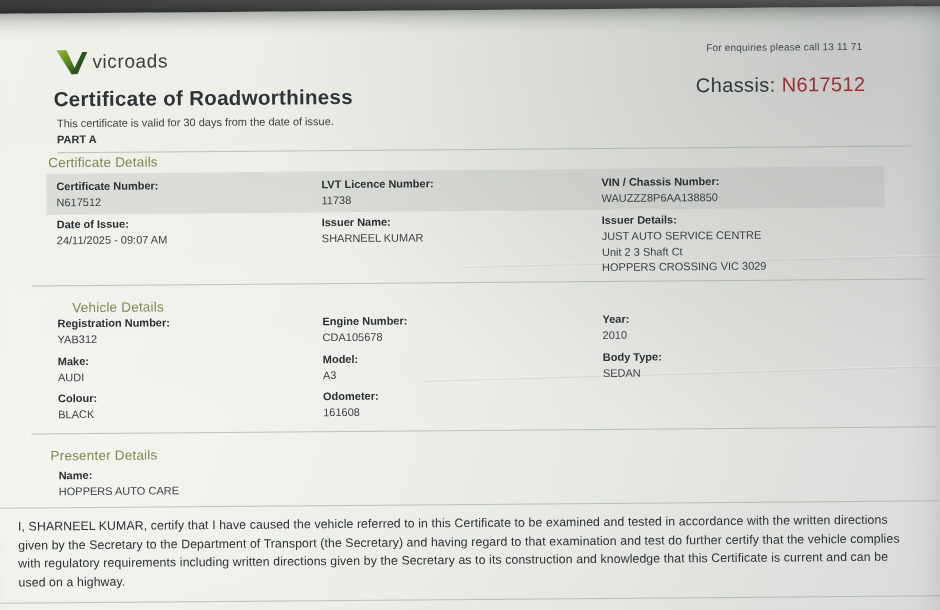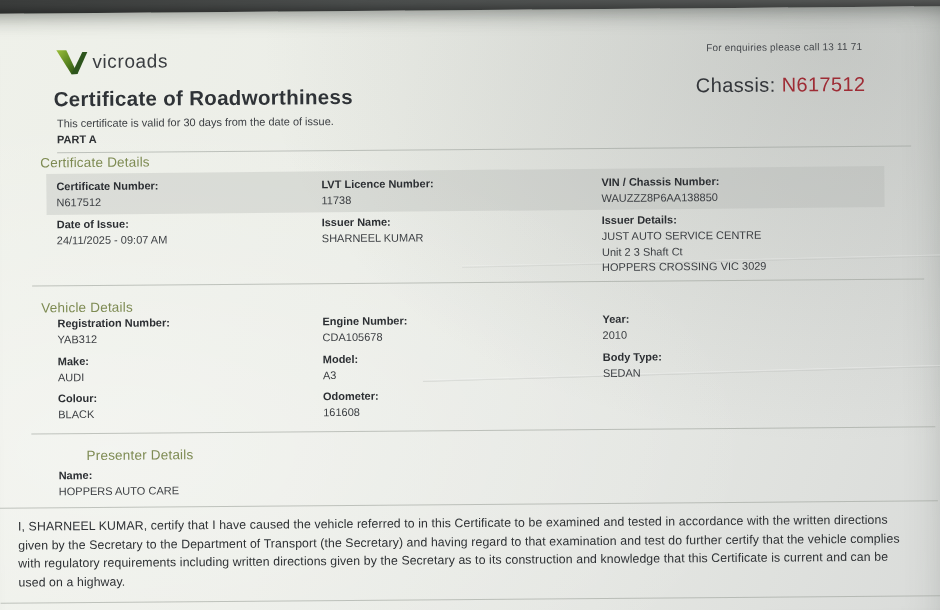--- a/index.html
+++ b/index.html
@@ -32,24 +32,24 @@
   .brand .mark{width:33px;height:26px;display:block;}
   .brand .brandtext{font-size:19px;color:#3a3d41;font-weight:500;letter-spacing:.6px;}
   .title{position:absolute;top:74px;left:63px;font-size:20.5px;font-weight:600;color:#2f3337;letter-spacing:.3px;}
   .serial{position:absolute;top:66px;right:85px;font-size:20px;letter-spacing:.4px;}
   .serial .slabel{color:#33363a;}
   .serial .svalue{color:#9e2c35;font-weight:500;}
   .validity{position:absolute;top:104px;left:66px;font-size:11px;color:#3c3f43;}
   .part{position:absolute;top:120px;left:66px;right:40px;font-size:11px;font-weight:700;color:#2e3134;
     padding-bottom:7px;border-bottom:1px solid rgba(150,155,150,0.55);}
 
-  .sec-heading{position:absolute;left:49px;font-size:13.5px;color:#7e8b53;letter-spacing:.2px;text-align:center;}
+  .sec-heading{position:absolute;left:57px;font-size:13.5px;color:#7e8b53;letter-spacing:.2px;text-align:center;}
   .h-cert{top:142px;}
-  .h-veh{top:287px;}
-  .h-pres{top:435px;margin-left:44px;}
+  .h-veh{top:287px;margin-left:23px;}
+  .h-pres{top:435px;}
 
   .band{position:absolute;top:160px;left:55px;width:838px;height:41px;
     background:rgba(172,177,173,0.30);transform:rotate(-0.1deg);}
 
   .row{position:absolute;left:0;right:0;display:grid;grid-template-columns:265px 280px 1fr;
     padding-left:65px;padding-right:45px;}
   .r-cert1{top:166px;}
   .r-cert2{top:204px;}
   .r-veh1{top:303px;}
   .r-veh2{top:341px;}

